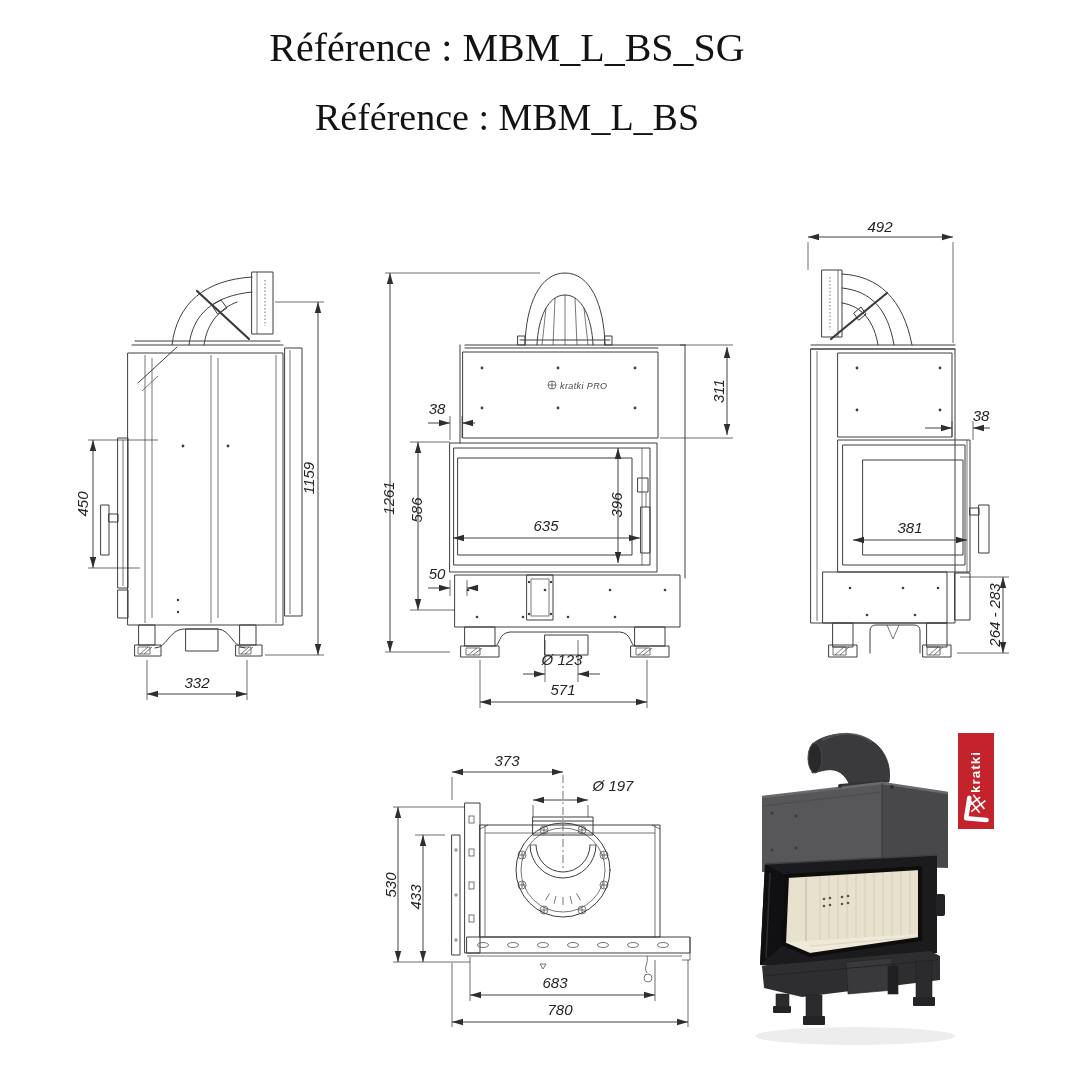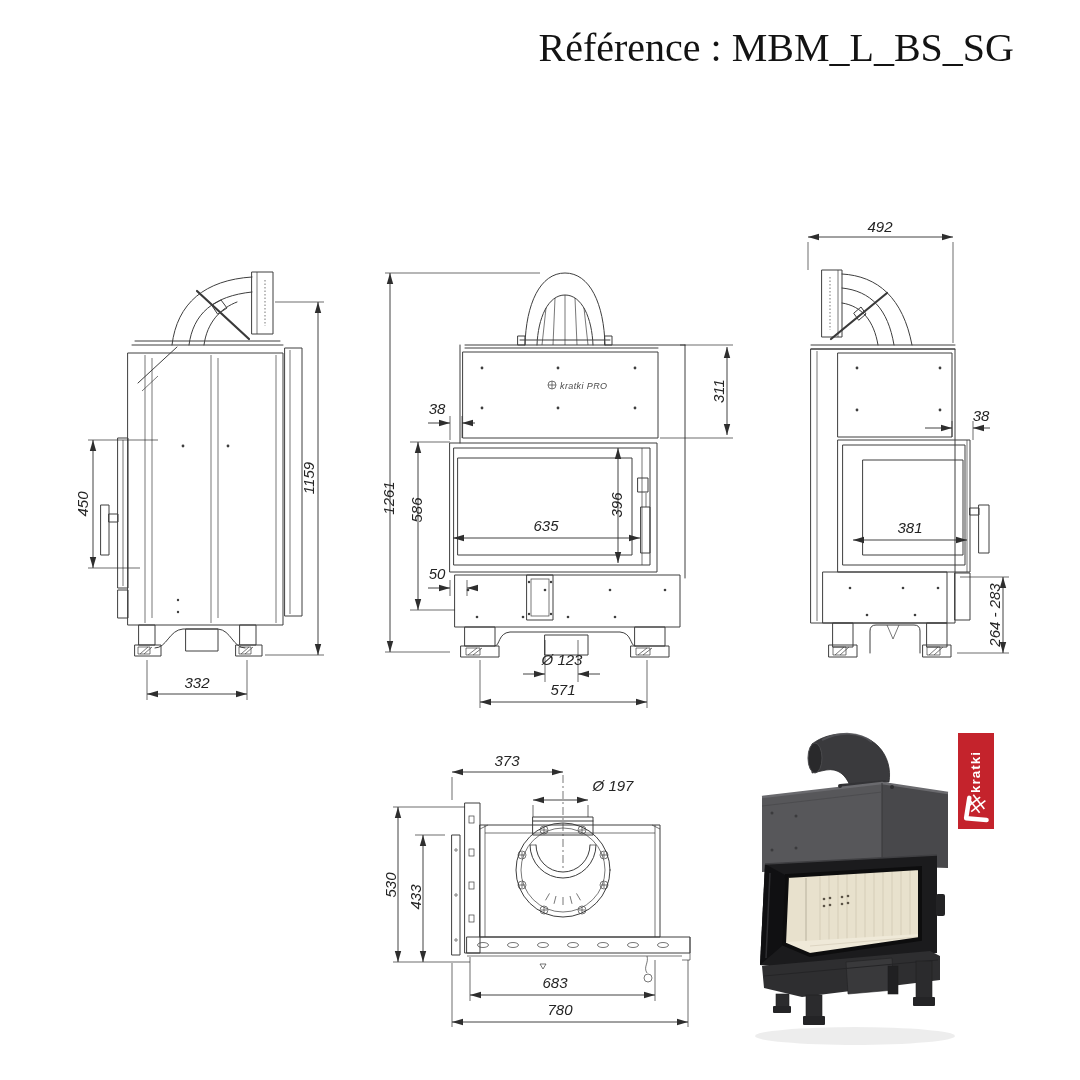--- a/index.html
+++ b/index.html
@@ -1,38 +1,39 @@
 <!DOCTYPE html>
 <html><head>
 <meta charset="utf-8">
 <style>
   html,body{margin:0;padding:0;background:#fff;}
   .page{position:relative;width:1080px;height:1080px;background:#fff;overflow:hidden;
         font-family:"Liberation Sans",sans-serif;}
-  .title{position:absolute;left:0;width:1014px;text-align:right;
+  .title{position:absolute;left:0;width:1014px;text-align:center;
          font-family:"Liberation Serif",serif;color:#131313;white-space:pre;}
   #t1{top:24px;font-size:40px;}
   #t2{top:95px;font-size:38px;}
   svg.dwg{position:absolute;overflow:visible;}
   .ln{fill:none;stroke:#3e3e3e;stroke-width:1;stroke-linejoin:round;stroke-linecap:round;}
   .lnf{fill:none;stroke:#3e3e3e;stroke-width:0.7;}
   .lnt{fill:none;stroke:#3a3a3a;stroke-width:2.2;stroke-linecap:round;}
   .dim{fill:none;stroke:#2e2e2e;stroke-width:0.9;}
   .ext{fill:none;stroke:#2e2e2e;stroke-width:0.7;}
   .dimtxt{font-family:"Liberation Sans",sans-serif;font-style:italic;font-size:15px;fill:#242424;}
   .tinytxt{font-family:"Liberation Sans",sans-serif;font-style:italic;font-size:9px;fill:#4a4a4a;letter-spacing:.4px;}
   .dot{fill:#3e3e3e;stroke:none;}
   .badge-txt{font-family:"Liberation Sans",sans-serif;font-weight:bold;font-size:13.5px;fill:#ffffff;letter-spacing:1px;}
 </style>
 </head>
 <body>
 
 <div class="page">
 
   <div class="title" id="t1">Référence : MBM_L_BS_SG</div>
+  <div class="title" id="t2">Référence : MBM_L_BS</div>
 
   <svg class="dwg" style="left:62px;top:248px" width="288" height="470" viewBox="0 0 288 470">
     <defs>
       <marker id="aL" markerWidth="13" markerHeight="9" refX="11" refY="4" orient="auto-start-reverse" markerUnits="userSpaceOnUse">
         <path d="M0,0.8 L11,4 L0,7.2 Z" fill="#2e2e2e"></path>
       </marker>
     </defs>
 
     <g>
       <rect class="ln" x="190" y="24" width="21" height="62"></rect>

